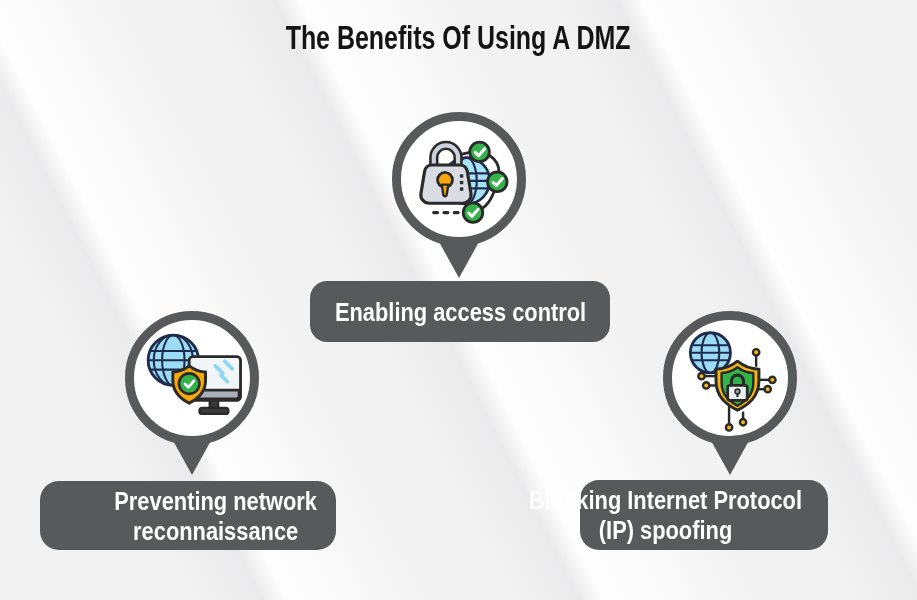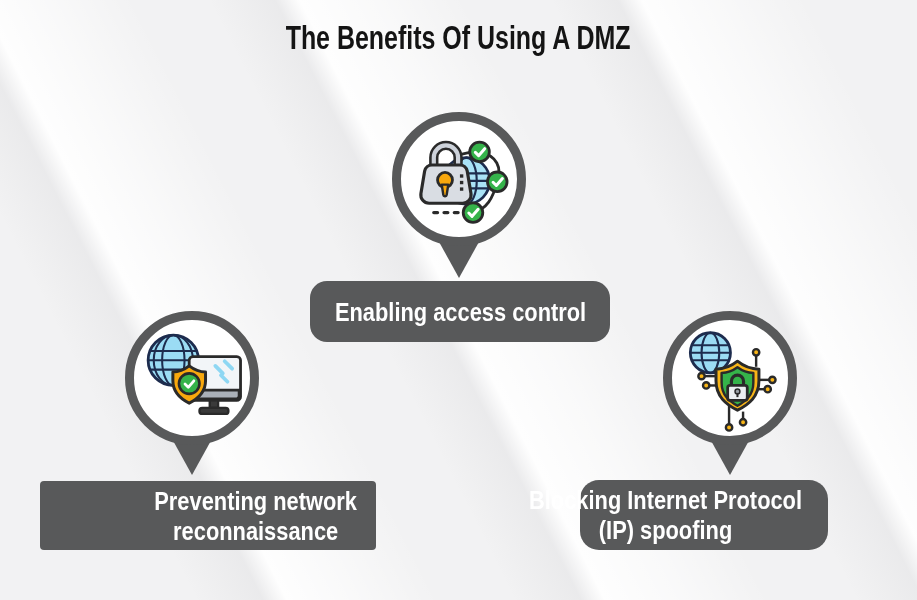--- a/index.html
+++ b/index.html
@@ -44,21 +44,21 @@
   }
   
   .pin-top    .pin-circle{left:392px;top:112px;}
   .pin-top    .pin-tail  {left:438px;top:240px;}
   .pin-left   .pin-circle{left:125px;top:311px;}
   .pin-left   .pin-tail  {left:171px;top:437px;}
   .pin-right  .pin-circle{left:663px;top:311px;}
   .pin-right  .pin-tail  {left:709px;top:437px;}
   
   .label-top  {left:310px;top:281px;width:300px;height:61px;border-radius:17px;}
-  .label-left {left:40px; top:481px;width:336px;height:69px;border-radius:4px;}
+  .label-left {left:40px; top:481px;width:296px;height:69px;border-radius:19px;}
   .label-right{left:580px;top:480px;width:248px;height:70px;border-radius:19px;}
 </style>
 </head>
 <body>
 
 <div class="canvas">
   <div class="bg-texture"></div>
 
   <div class="title">
     <span>The Benefits Of Using A DMZ</span>

